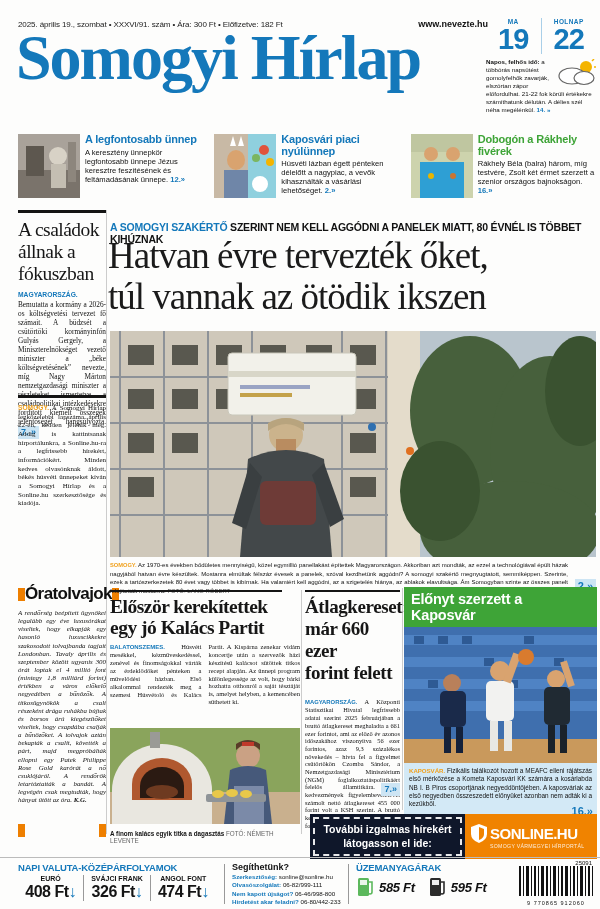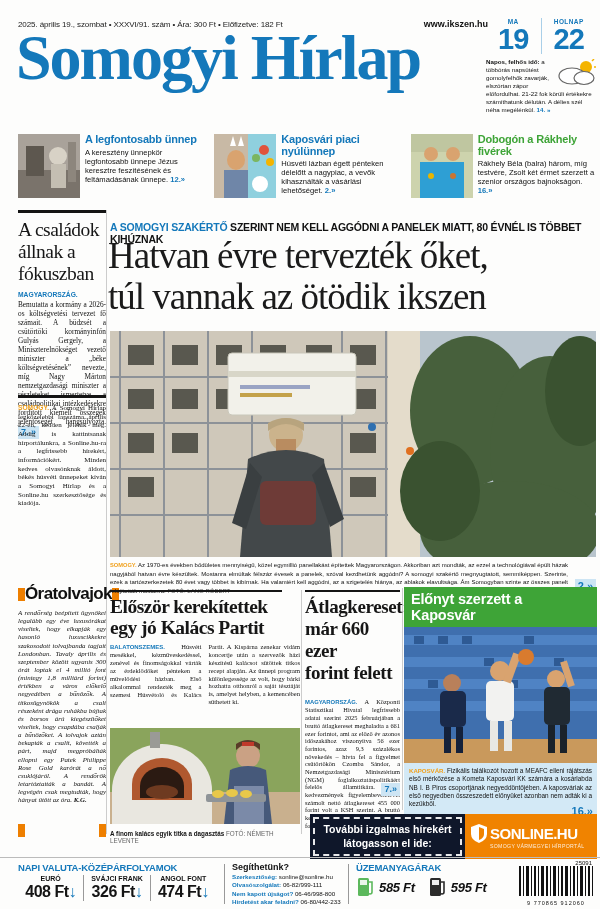--- a/index.html
+++ b/index.html
@@ -113,21 +113,21 @@
   .fd{left:516px;top:860px;width:80px;text-align:center;}
   .bc-top{font-size:6px;text-align:right;padding-right:4px;}
   .bc-num{font-size:5.5px;letter-spacing:1px;}
 </style>
 </head>
 <body>
 
 <div class="page">
 
   <div class="abs meta">2025. április 19., szombat • XXXVI/91. szám • Ára: 300 Ft • Előfizetve: 182 Ft</div>
-  <div class="abs website">www.ikszen.hu</div>
+  <div class="abs website">www.nevezte.hu</div>
   <div class="abs masthead">Somogyi Hírlap</div>
 
   <div class="abs weather">
     <div class="w-temps">
       <div class="w-cell">
         <div class="w-label">MA</div>
         <div class="w-num">19</div>
       </div>
       <div class="w-cell">
         <div class="w-label">HOLNAP</div>

